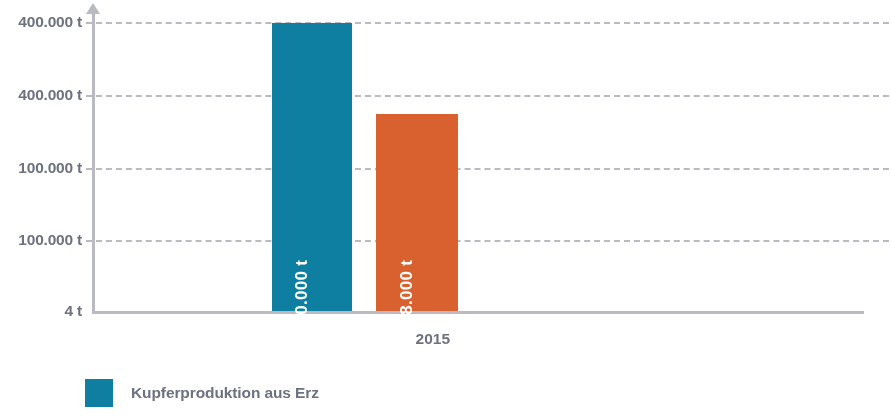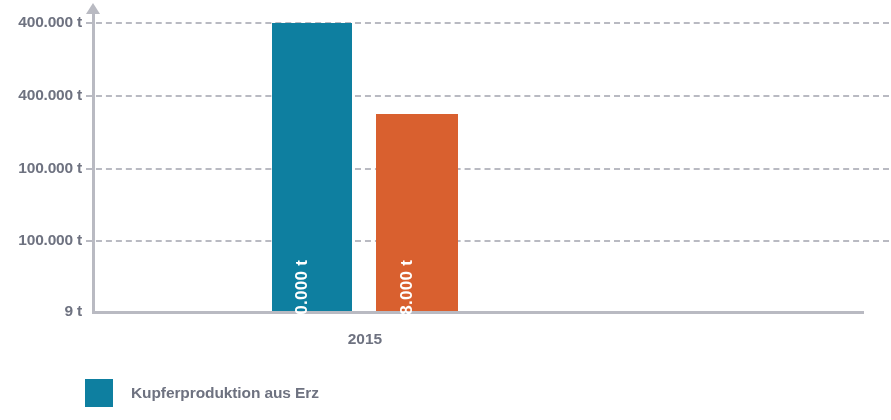--- a/index.html
+++ b/index.html
@@ -113,21 +113,21 @@
     height: 311px;
   }
 
   
   .cat-label {
     position: absolute;
     top: 330px;
     font-size: 15.5px;
     font-weight: bold;
     color: #6e7280;
-    text-align: center;
+    text-align: right;
     white-space: nowrap;
   }
 
   
   .legend {
     position: absolute;
     left: 0;
     top: 375px;
     width: 891px;
     height: 45px;
@@ -177,21 +177,21 @@
         <div class="y-tick-wrap" style="top: 95px;">
           <div class="y-tick-label" style="top: -9px; position: absolute;">400.000 t</div>
         </div>
         <div class="y-tick-wrap" style="top: 168px;">
           <div class="y-tick-label" style="top: -9px; position: absolute;">100.000 t</div>
         </div>
         <div class="y-tick-wrap" style="top: 240px;">
           <div class="y-tick-label" style="top: -9px; position: absolute;">100.000 t</div>
         </div>
         <div class="y-tick-wrap" style="top: 311px;">
-          <div class="y-tick-label" style="top: -9px; position: absolute;">9 t</div>
+          <div class="y-tick-label" style="top: -9px; position: absolute;">4 t</div>
         </div>
       </div>
 
     <div class="x-axis-line"></div>
 
     <div class="bars-layer" id="bars-layer">
         <div class="bar" style="left: 272px; width: 80px; height: 288px; background: rgb(14, 127, 160);">
           <span class="bar-label">400.000 t</span>
         </div>
         <div class="bar" style="left: 376px; width: 82px; height: 197px; background: rgb(217, 96, 47);">

